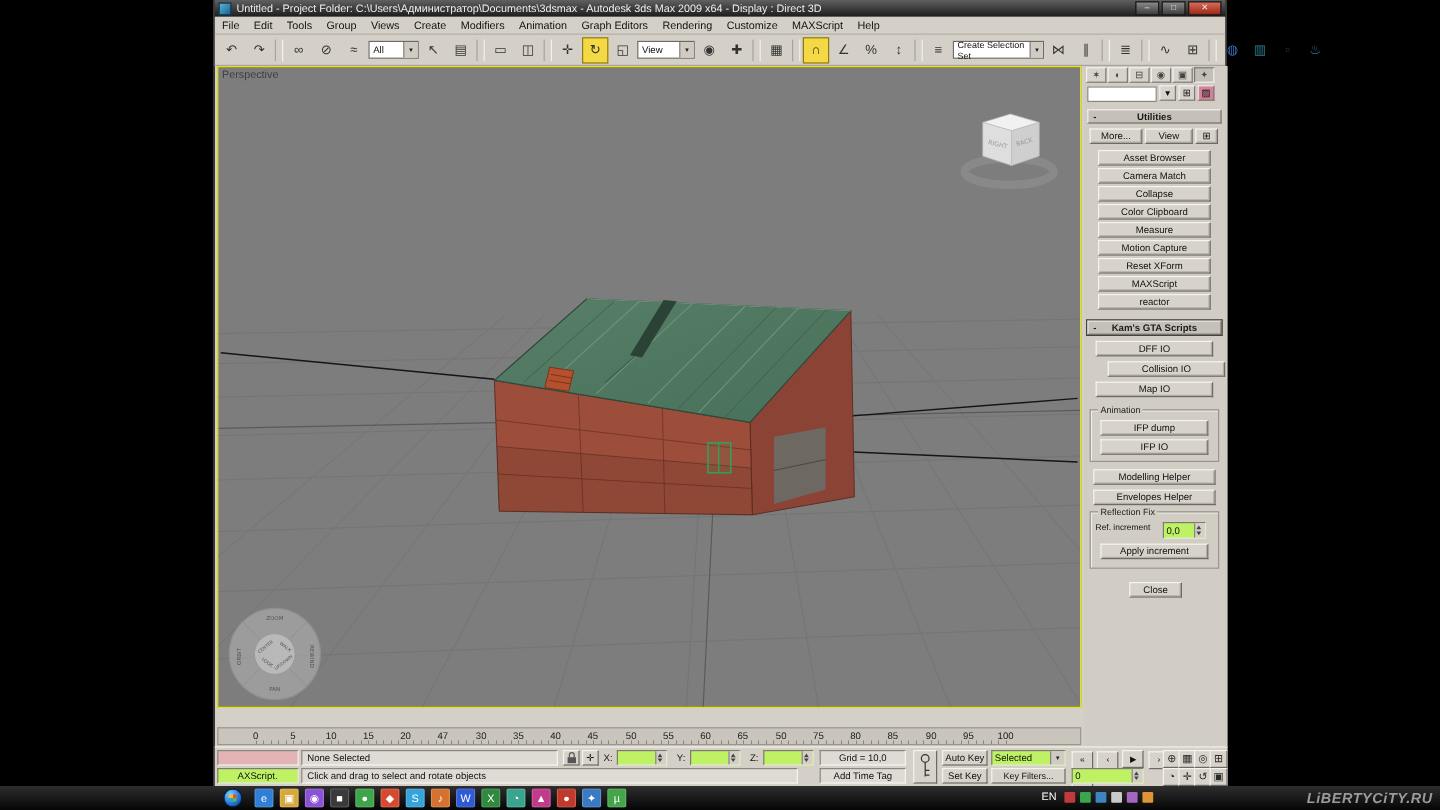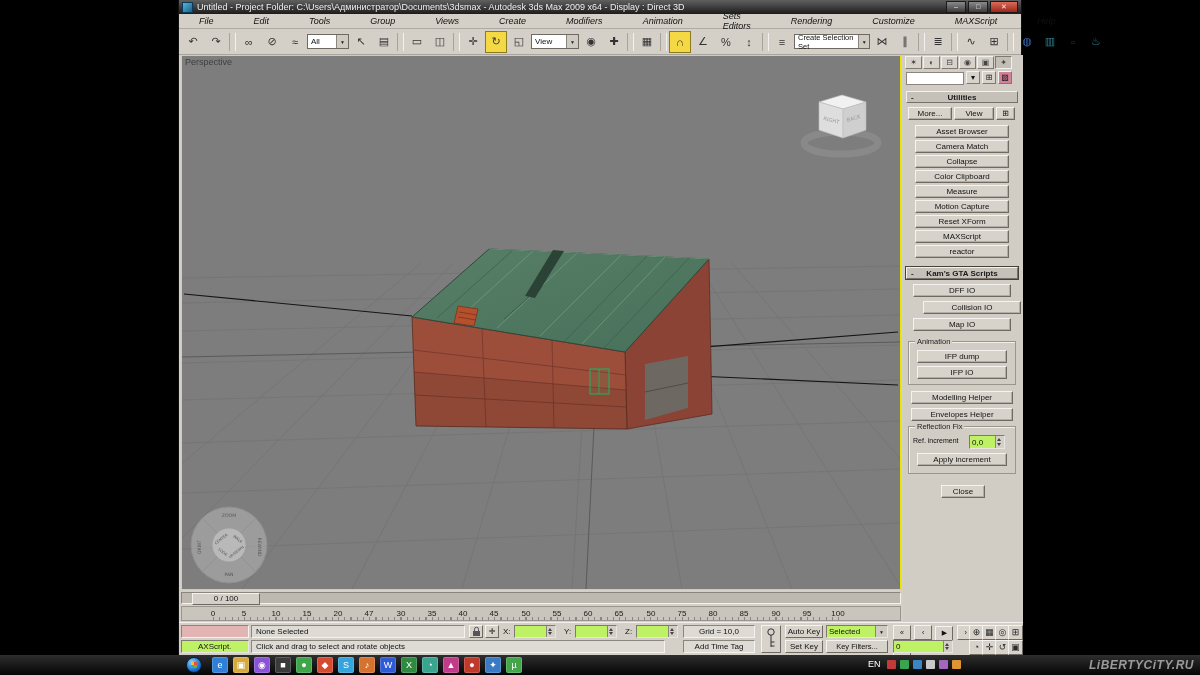--- a/index.html
+++ b/index.html
@@ -9,21 +9,21 @@
 
   
   .titlebar{position:absolute;left:0;top:0;right:0;height:14px;background:linear-gradient(#606060,#1c1c1c);display:flex;align-items:center;gap:4px;padding:0 3px;color:#eee;font-size:9px;white-space:nowrap;overflow:hidden;}
   .appicon{width:9px;height:9px;background:linear-gradient(135deg,#59b5d8,#1b5e8a);border:1px solid #0d3a57;flex:0 0 auto;}
   .wbtns{margin-left:auto;display:flex;gap:2px;flex:0 0 auto;}
   .wbtn{width:18px;height:10px;background:linear-gradient(#8a8a8a,#3c3c3c);border:1px solid #1a1a1a;color:#eee;font-size:7px;line-height:9px;text-align:center;}
   .wbtn.close{width:26px;background:linear-gradient(#d96a5a,#9c2717);}
 
   
   .menubar{position:absolute;left:0;top:14px;right:0;height:14px;background:#d4d0c8;border-bottom:1px solid #aeaaa2;display:flex;align-items:center;font-size:9px;color:#111;}
-  .menu-item{padding:0 20px;font-style:italic;}
+  .menu-item{padding:0 6px;}
 
   
   .toolbar{position:absolute;left:0;top:29px;right:0;height:25px;background:#d4d0c8;border-bottom:1px solid #a8a49c;display:flex;align-items:center;padding:0 3px;gap:1px;}
   .tbtn{width:20px;height:20px;flex:0 0 auto;display:flex;align-items:center;justify-content:center;font-size:11px;color:#333;border:1px solid transparent;}
   .tbtn.active{background:#f5d944;border:1px solid #8a7a20;}
   .tbtn.teal{color:#2a7f8f;} .tbtn.blue{color:#3a6fbf;}
   .tsep{width:5px;height:18px;border-left:1px solid #a8a49c;border-right:1px solid #f2f1ed;margin:0 1px;flex:0 0 auto;}
   .tdd{height:15px;background:#fff;border:1px solid #6e6a63;display:flex;align-items:center;font-size:8px;color:#111;padding-left:3px;flex:0 0 auto;box-sizing:border-box;}
   .ddarrow{margin-left:auto;width:11px;align-self:stretch;background:#cfcbc3;border-left:1px solid #8a867e;font-size:5px;display:flex;align-items:center;justify-content:center;color:#222;}
 
@@ -97,21 +97,21 @@
 
     <div class="menubar">
       <span class="menu-item">File</span>
       <span class="menu-item">Edit</span>
       <span class="menu-item">Tools</span>
       <span class="menu-item">Group</span>
       <span class="menu-item">Views</span>
       <span class="menu-item">Create</span>
       <span class="menu-item">Modifiers</span>
       <span class="menu-item">Animation</span>
-      <span class="menu-item">Sets Editors</span>
+      <span class="menu-item">Graph Editors</span>
       <span class="menu-item">Rendering</span>
       <span class="menu-item">Customize</span>
       <span class="menu-item">MAXScript</span>
       <span class="menu-item">Help</span>
     </div>
 
     <div class="toolbar">
       <span class="tbtn">↶</span>
       <span class="tbtn">↷</span>
       <span class="tsep"></span>
@@ -330,23 +330,20 @@
         <span class="whitefield" style="position:absolute;left:60px;top:8px;width:34px;height:12px">
           <span class="fieldval">0,0</span>
           <span class="spin"></span>
         </span>
         <span class="pbtn" style="left:8px;top:26px;width:90px">Apply increment</span>
       </div>
 
       <span class="pbtn" style="left:38px;top:430px;width:44px">Close</span>
     </div>
 
-    <div class="timeslider">
-      <span class="tshandle">0 / 100</span>
-    </div>
 
     <div class="ruler">
       <span class="tick" style="left:31px">0</span>
       <span class="tick" style="left:62px">5</span>
       <span class="tick" style="left:94px">10</span>
       <span class="tick" style="left:125px">15</span>
       <span class="tick" style="left:156px">20</span>
       <span class="tick" style="left:187px">47</span>
       <span class="tick" style="left:219px">30</span>
       <span class="tick" style="left:250px">35</span>

